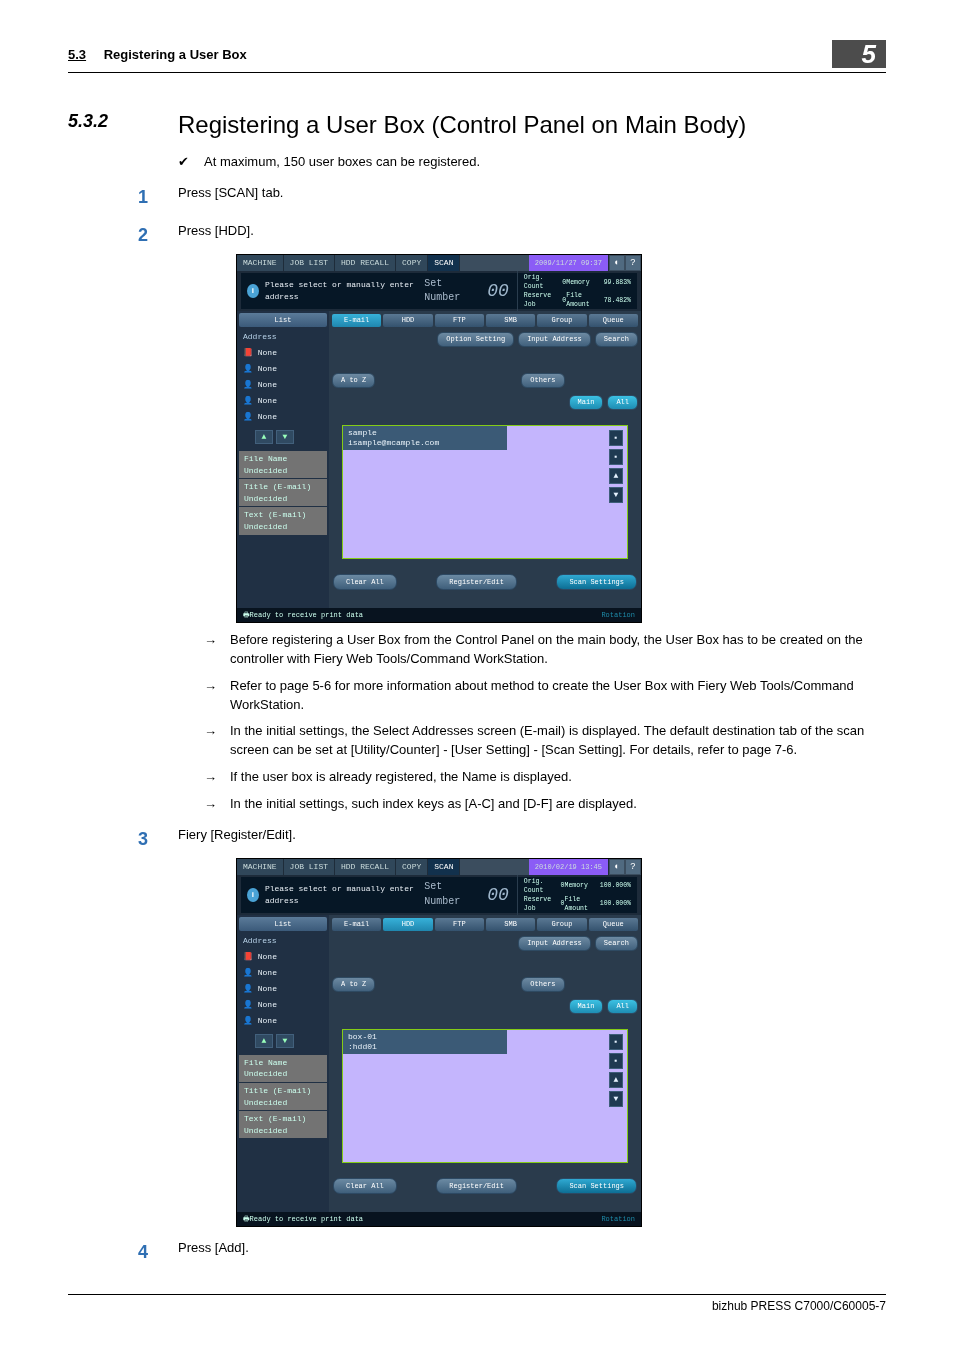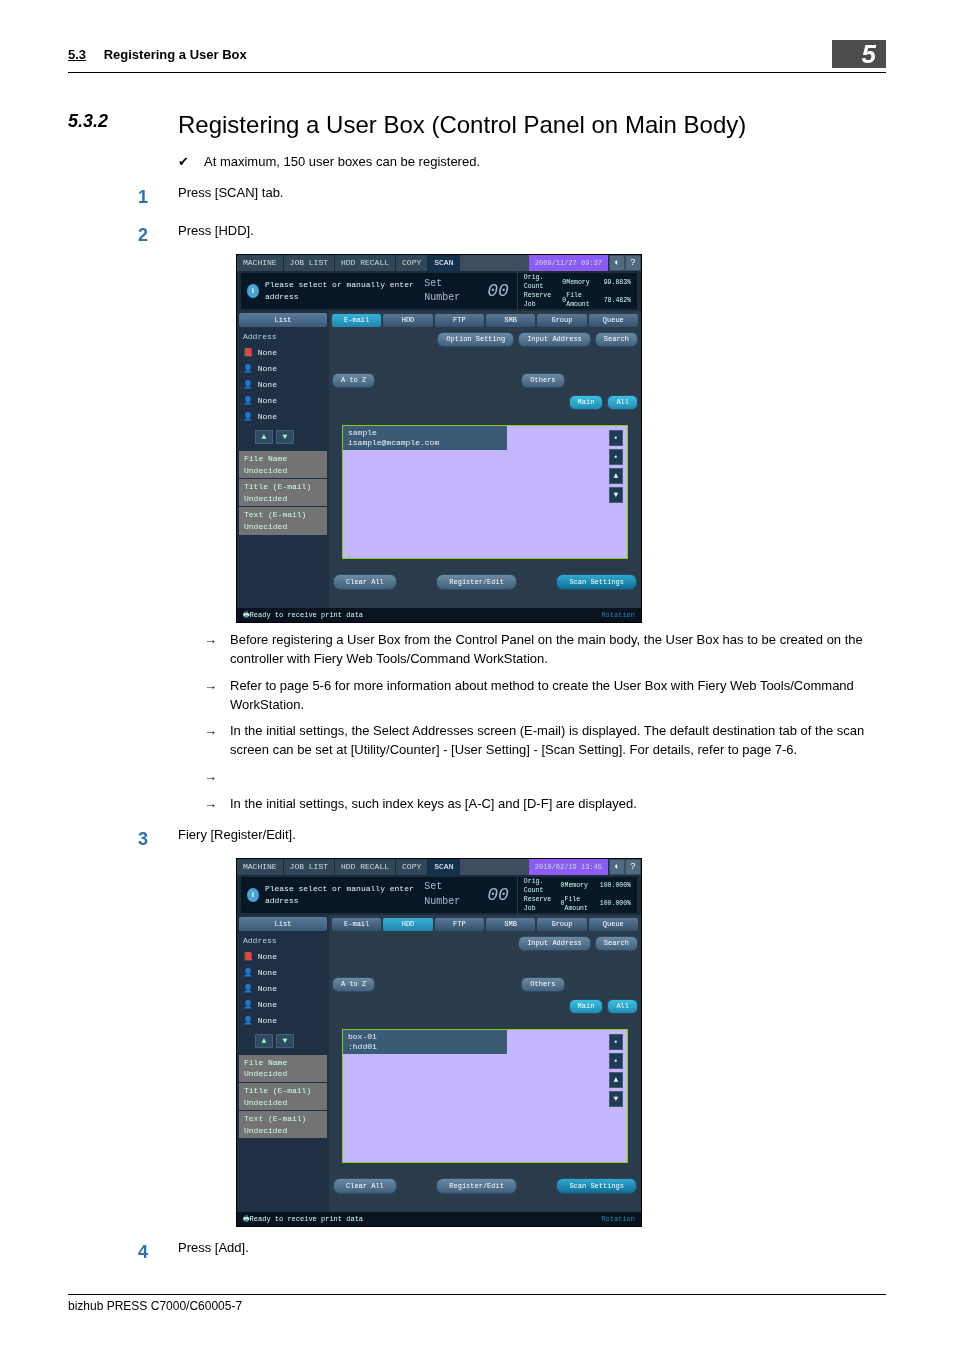--- a/index.html
+++ b/index.html
@@ -186,21 +186,21 @@
     position:absolute; left:0; right:0; bottom:0; height:14px;
     background:#08131f; display:flex; align-items:center; padding:0 6px;
     color:#cfe; font-size:7px;
   }
   .ss-rot { margin-left:auto; color:#1e8aa8;}
   
   .footer {
     position: absolute;
     left: 68px; right: 68px; bottom: 38px;
     border-top: 1px solid #000;
-    display: flex; justify-content: flex-start;
+    display: flex; justify-content: flex-end;
     font-size: 12px; padding-top: 4px;
   }
 </style>
 </head>
 <body>
 
 <div class="page">
 
   <div class="hdr">
     <div class="hdr-left">
@@ -343,20 +343,21 @@
       <div class="arrow">
           <div class="arrow-mark">→</div>
           <div>Refer to page 5-6 for more information about method to create the User Box with Fiery Web Tools/Command WorkStation.</div>
         </div>
       <div class="arrow">
           <div class="arrow-mark">→</div>
           <div>In the initial settings, the Select Addresses screen (E-mail) is displayed.  The default destination tab of the scan screen can be set at [Utility/Counter] - [User Setting] - [Scan Setting]. For details, refer to page 7-6.</div>
         </div>
       <div class="arrow">
           <div class="arrow-mark">→</div>
+          <div>If the user box is already registered, the Name is displayed.</div>
         </div>
       <div class="arrow">
           <div class="arrow-mark">→</div>
           <div>In the initial settings, such index keys as [A-C] and [D-F] are displayed.</div>
         </div>
     </div>
 
     <div class="step-outer">
       <div class="step-marker">3</div>
       <div>Fiery [Register/Edit].</div>

